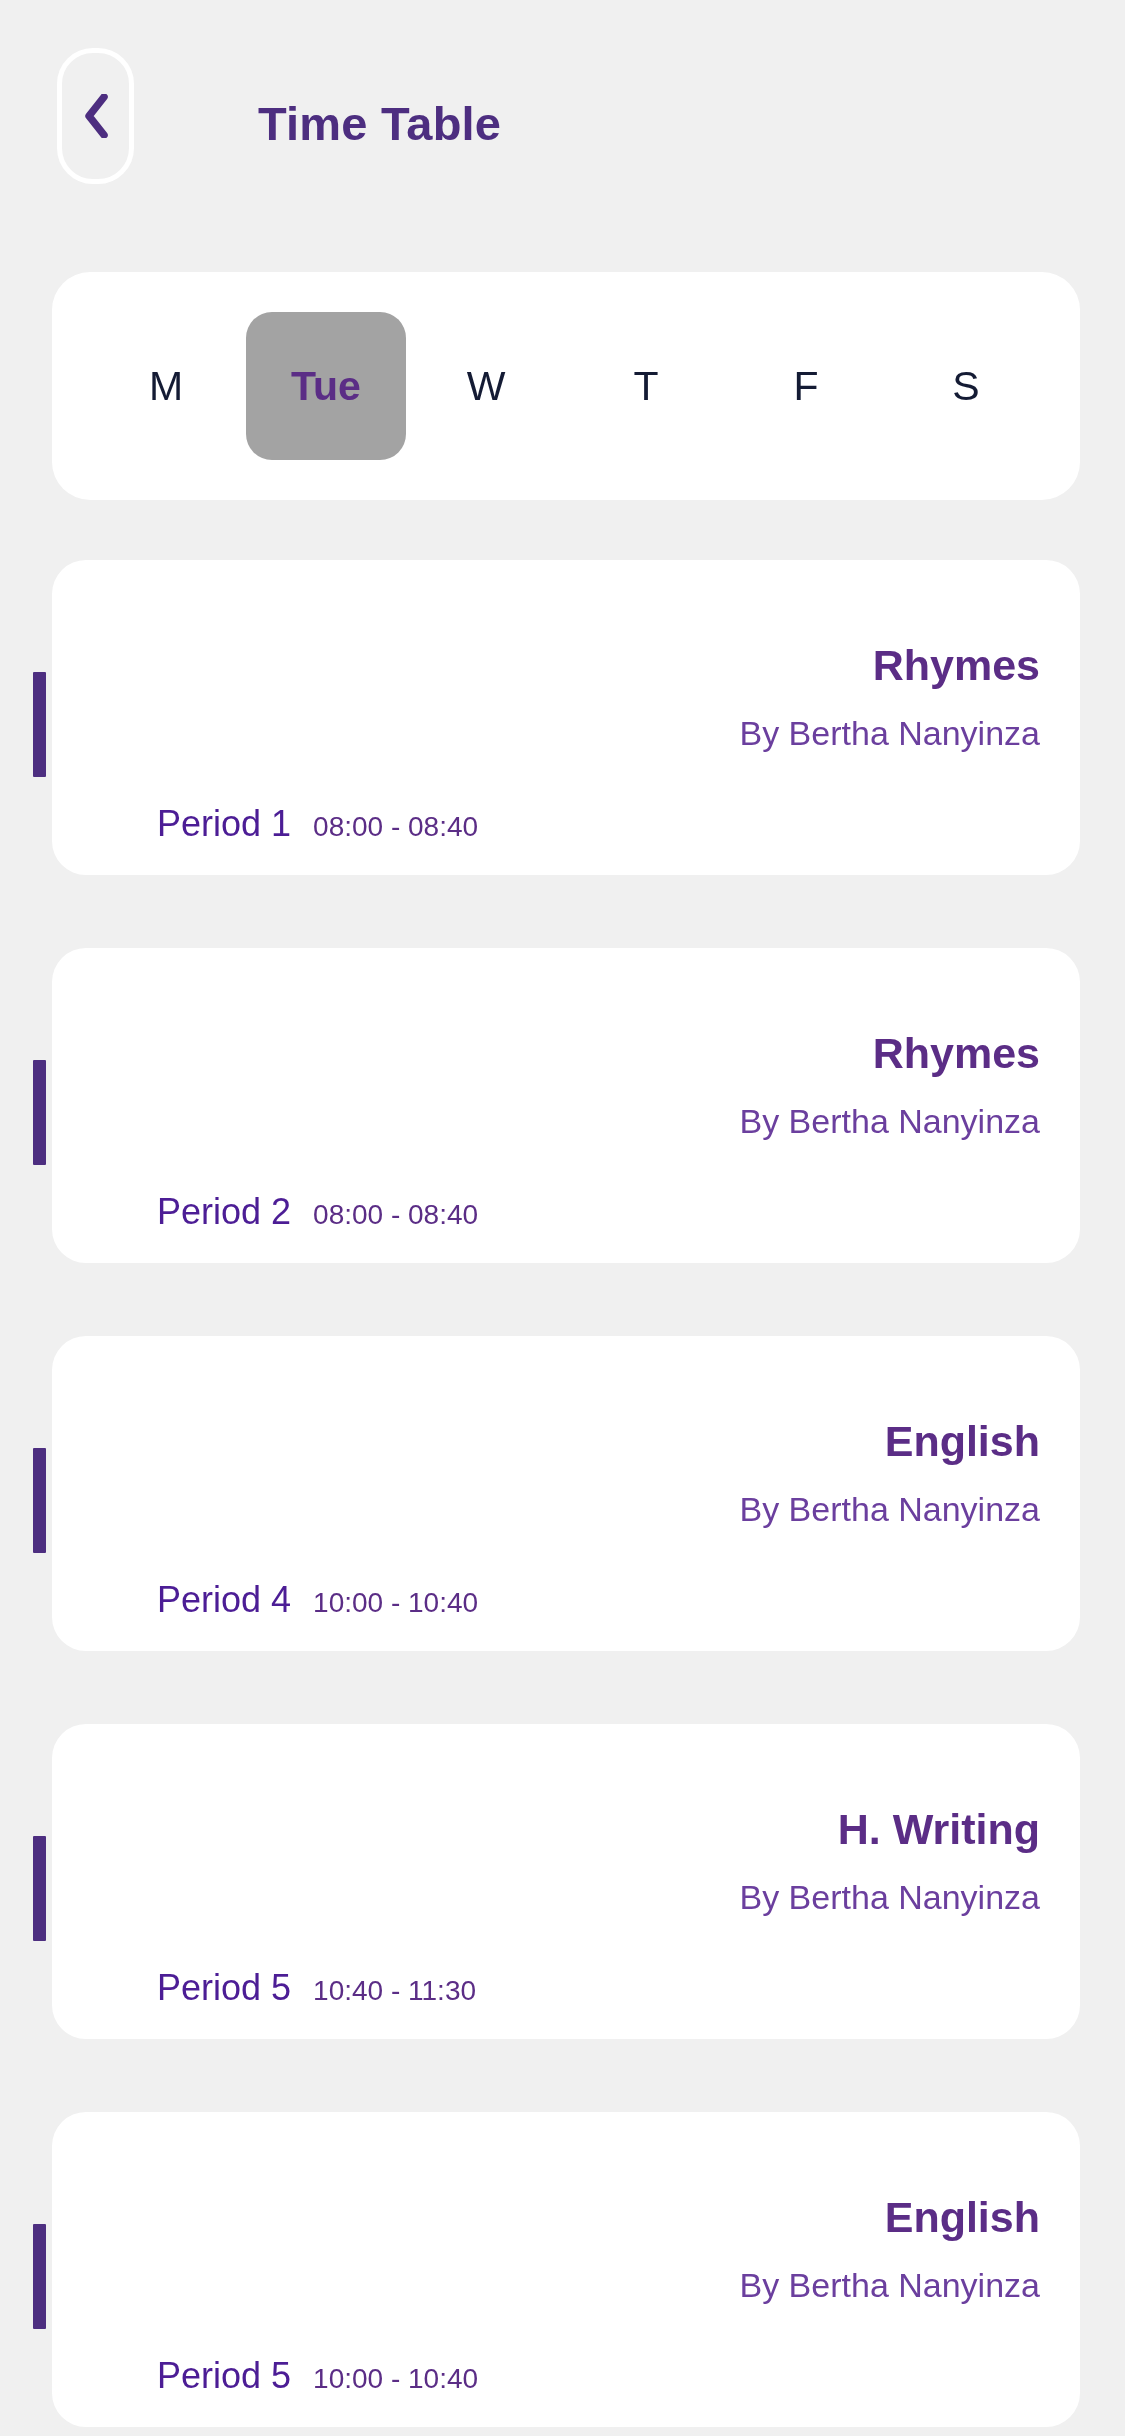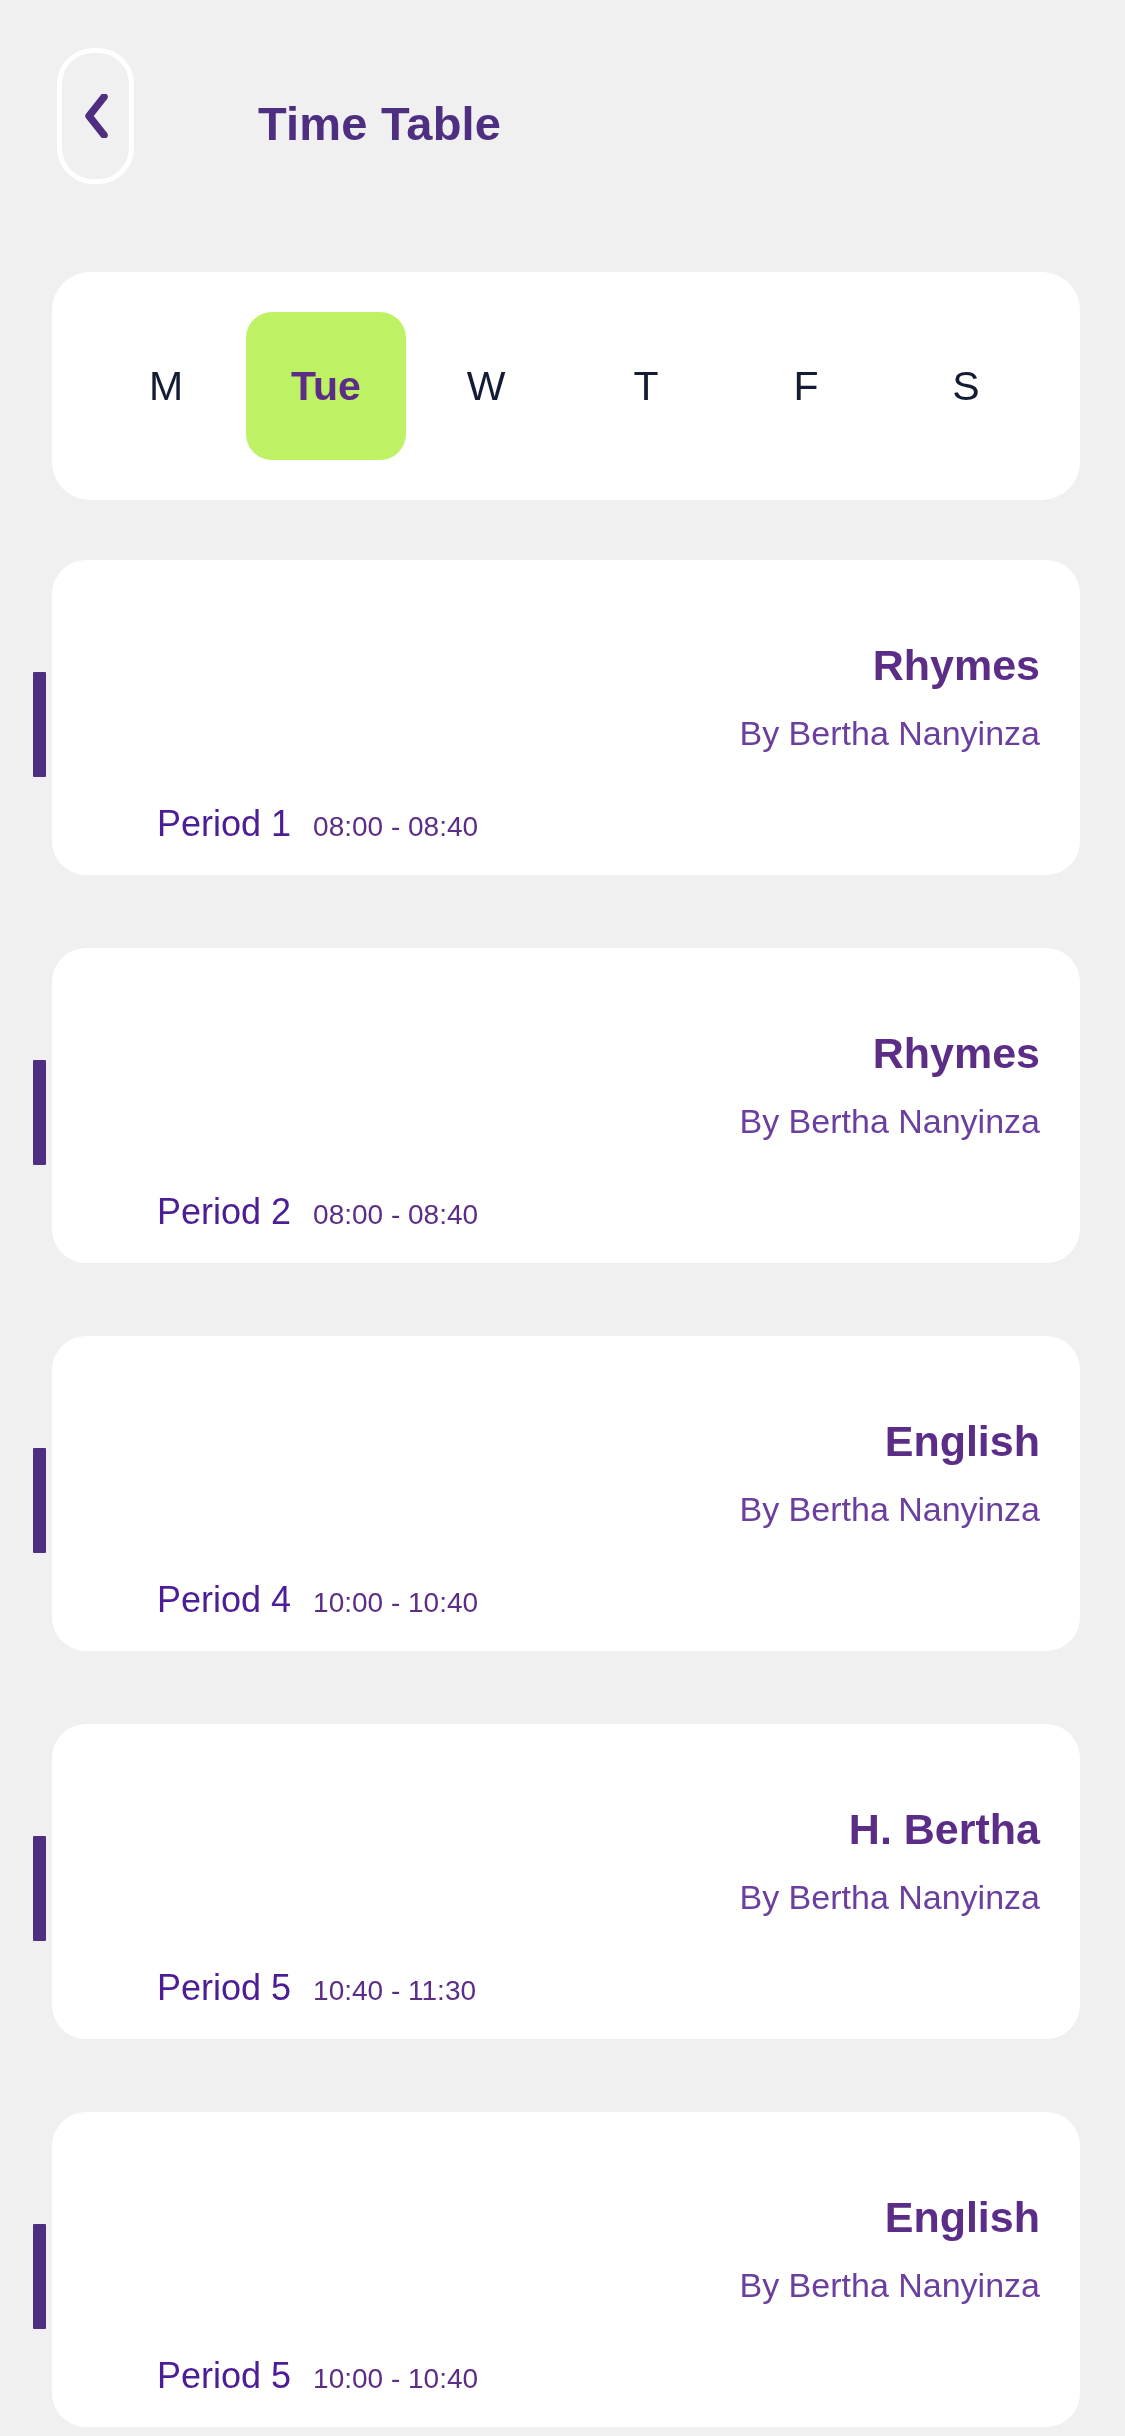--- a/index.html
+++ b/index.html
@@ -86,21 +86,21 @@
     justify-content: center;
     border-radius: 26px;
     font-size: 41px;
     color: #141b34;
     font-weight: normal;
     cursor: pointer;
     user-select: none;
   }
 
   .day-item.selected {
-    background: #bef264;
+    background: #a3a3a3;
     color: #5b2d86;
     font-weight: bold;
   }
 
   
   .class-card {
     position: absolute;
     left: 52px;
     width: 1028px;
     height: 315px;
@@ -217,21 +217,21 @@
       <div class="period-row">
         <span class="period-label">Period 4</span>
         <span class="period-time">10:00 - 10:40</span>
       </div>
     </div>
   </div>
 
   <div class="class-card" style="top:1724px;">
     <div class="accent-bar"></div>
     <div class="card-inner">
-      <div class="subject">H. Bertha</div>
+      <div class="subject">H. Writing</div>
       <div class="teacher">By Bertha Nanyinza</div>
       <div class="period-row">
         <span class="period-label">Period 5</span>
         <span class="period-time">10:40 - 11:30</span>
       </div>
     </div>
   </div>
 
   <div class="class-card" style="top:2112px;">
     <div class="accent-bar"></div>

